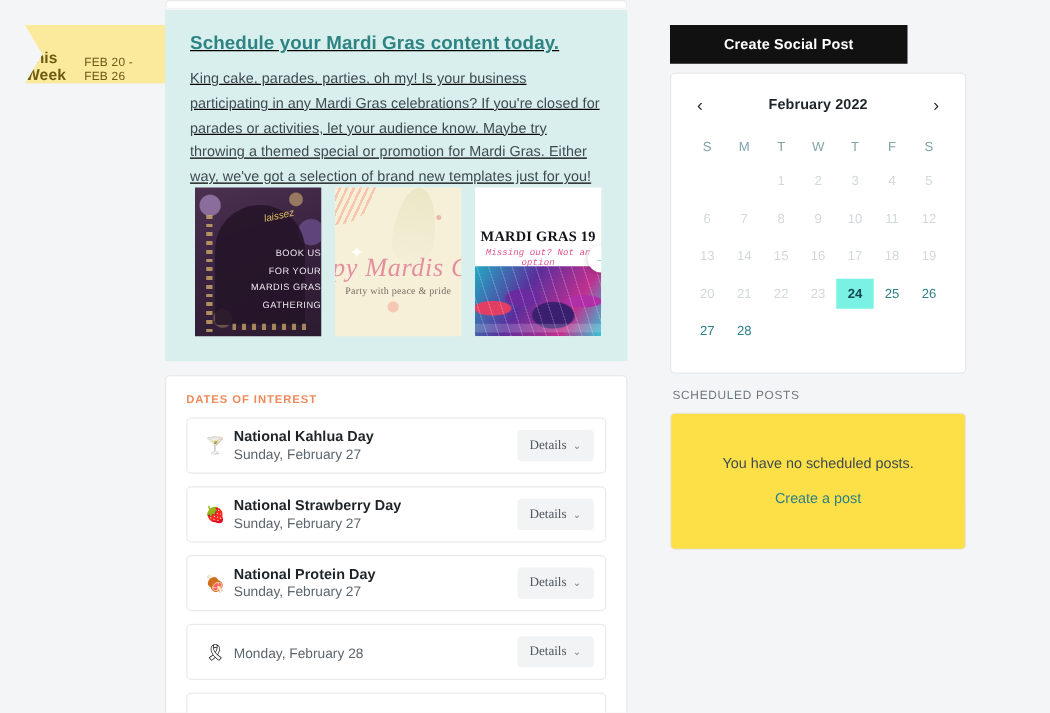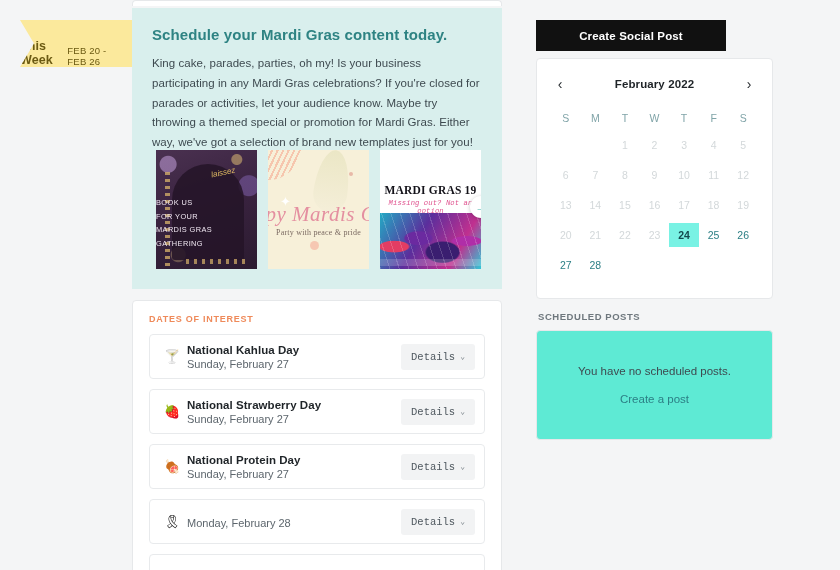--- a/index.html
+++ b/index.html
@@ -25,21 +25,21 @@
     clip-path: polygon(0 0, 100% 0, 100% 100%, 0 100%, 14px 50%);
     display: flex; flex-direction: row; align-items: flex-end;
     justify-content: flex-start; padding-right: 9px;
   }
   .ribbon-title { font-size: 12.5px; font-weight: bold; color: #6b5a12; letter-spacing: .1px; }
   .ribbon-sub { font-size: 9.5px; color: #6b5a12; margin-top: 2px; letter-spacing: .2px; }
 
   
   .promo {
     position: absolute; left: 132px; top: 8px; width: 370px; height: 281px;
-    background: #d9efed; padding: 18px 20px 0 20px;
+    background: #d9efed; padding: 18px 20px 0 20px; text-decoration: underline;
   }
   .promo-title {
     font-size: 15px; font-weight: bold; color: #2e8383;
     letter-spacing: .1px; margin-bottom: 11px;
   }
   .promo-body {
     font-size: 11.5px; color: #3e4a50; line-height: 1.72; letter-spacing: .05px;
   }
 
   
@@ -57,21 +57,21 @@
   }
   .tpl1 .arch {
     position:absolute; left:16px; top:14px; width:72px; height:96px;
     background:#241528; border-radius:36px 36px 3px 3px; opacity:.88;
   }
   .tpl1 .beads { position:absolute; left:9px; top:22px; width:5px; height:95px;
     background: repeating-linear-gradient(#d9b36a 0 3px, transparent 3px 7px); opacity:.75; }
   .tpl1 .beads2 { position:absolute; left:30px; bottom:5px; width:62px; height:5px;
     background: repeating-linear-gradient(90deg,#d9b36a 0 3px, transparent 3px 8px); opacity:.7; }
   .tpl1 .txt {
-    position:absolute; left:0; right:0; top:46px; text-align:left;
+    position:absolute; left:0; right:0; top:46px; text-align:right;
     color:#efe6f1; font-size:7.4px; line-height:1.85; letter-spacing:.4px;
   }
   .tpl1 .gold { position:absolute; left:55px; top:18px; color:#e0bb63; font-size:8px;
     font-style:italic; transform:rotate(-12deg); }
 
   
   .tpl2 { background:#f7f0d9; }
   .tpl2 .ray { position:absolute; left:-6px; top:-4px; width:40px; height:34px;
     background: repeating-linear-gradient(115deg,#f6c6ae 0 2px, #f7f0d9 2px 5px);
     border-radius:0 0 40px 0; }
@@ -140,21 +140,21 @@
     background:#ffffff; border:1px solid #e8eaec; border-radius:4px;
     padding:0 9px 0 14px;
   }
   .date-emoji { font-size:13px; width:23px; flex:0 0 23px; }
   .date-info { flex:1; }
   .date-name { font-size:11.5px; font-weight:bold; color:#1f2428; letter-spacing:.05px; }
   .date-when { font-size:11px; color:#5d666d; margin-top:2px; }
   .details-btn {
     background:#f2f3f4; border:none; border-radius:3px;
     padding:7px 10px; font-size:10.5px; color:#4f585f;
-    font-family:Liberation Mono, monospace; cursor:pointer;
+    font-family:Liberation Serif, serif; cursor:pointer;
     display:flex; align-items:center; gap:5px;
   }
   .details-btn .chev { font-size:8px; color:#7b848b; }
 
   
   .create-post-btn {
     position:absolute; left:536px; top:20px; width:190px; height:31px;
     background:#111111; color:#ffffff; border:none;
     font-family:"Liberation Sans", sans-serif; font-size:11.5px; font-weight:bold;
     letter-spacing:.15px; cursor:pointer;
@@ -176,25 +176,25 @@
     height:24px; margin:3px 0; display:flex; align-items:center; justify-content:center;
     font-size:10.5px; cursor:pointer;
   }
   .cal-day.past { color:#d3d8da; cursor:default; }
   .cal-day.future { color:#2c7f85; }
   .cal-day.today { background:#79f2e4; color:#13494e; font-weight:bold; }
   .cal-day.empty { cursor:default; }
 
   .sched-label {
     position:absolute; left:538px; top:311px;
-    font-size:9.5px; color:#6e777d; letter-spacing:.55px;font-weight:bold;
+    font-size:9.5px; color:#6e777d; letter-spacing:.55px;
   }
   .sched-card {
     position:absolute; left:536px; top:330px; width:237px; height:110px;
-    background:#5eead4; border:1px solid #e6e8ea; border-radius:4px;
+    background:#fde047; border:1px solid #e6e8ea; border-radius:4px;
     display:flex; flex-direction:column; align-items:center; justify-content:center; gap:16px;
   }
   .sched-empty { font-size:11.5px; color:#3e4a50; }
   .sched-link { font-size:11.5px; color:#2c7f85; cursor:pointer; }
 
   
   .contact-us {
     position:absolute; left:726px; top:540px; width:100px; height:25px;
     background: linear-gradient(100deg,#3b6fe0 0%,#5b56d6 55%,#8a48c9 100%);
     border-radius:13px; display:flex; align-items:center; justify-content:center; gap:6px;

